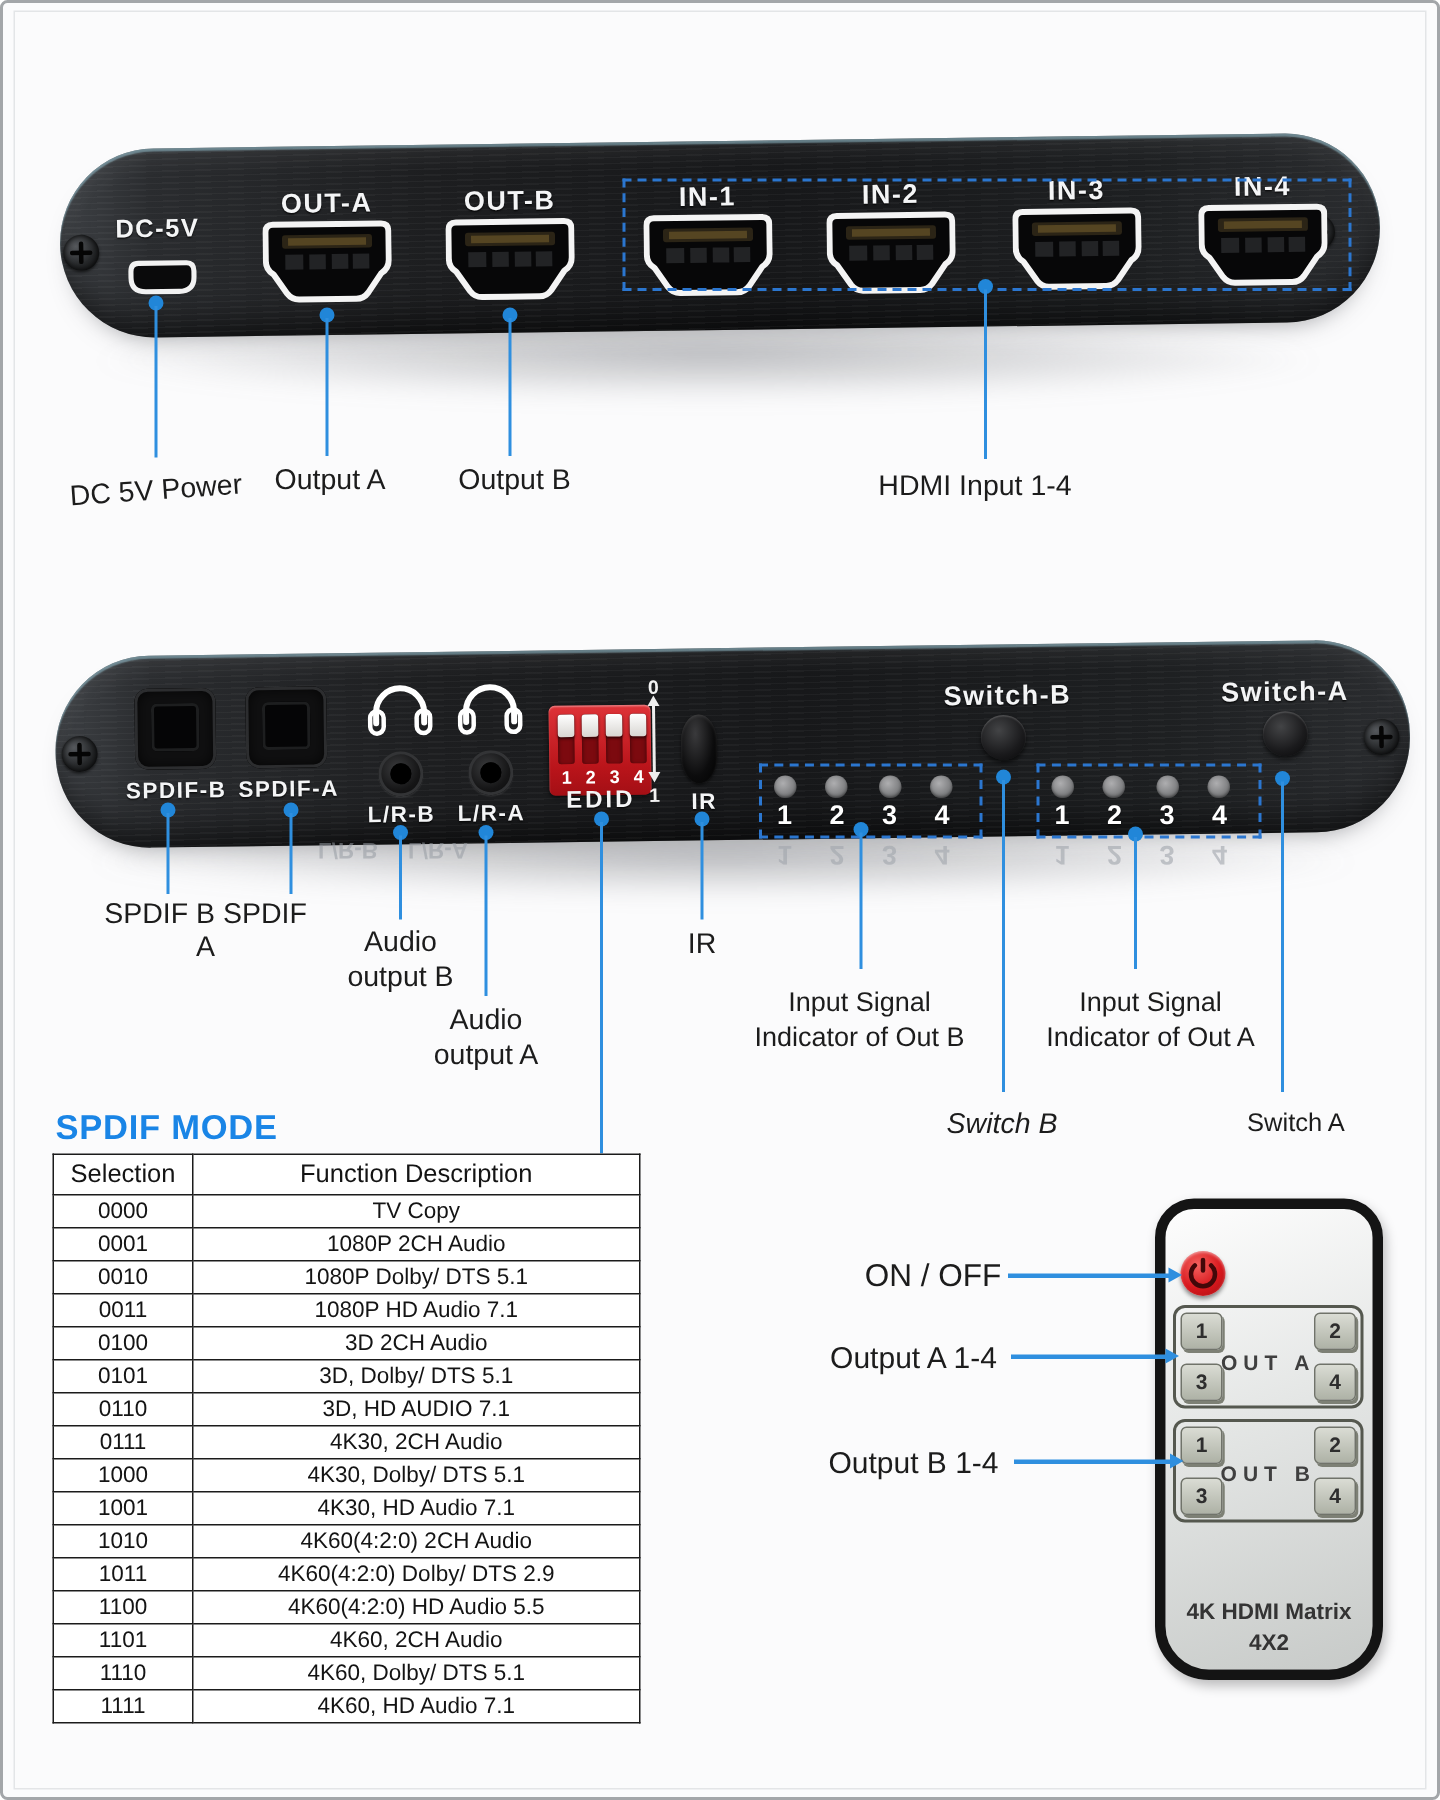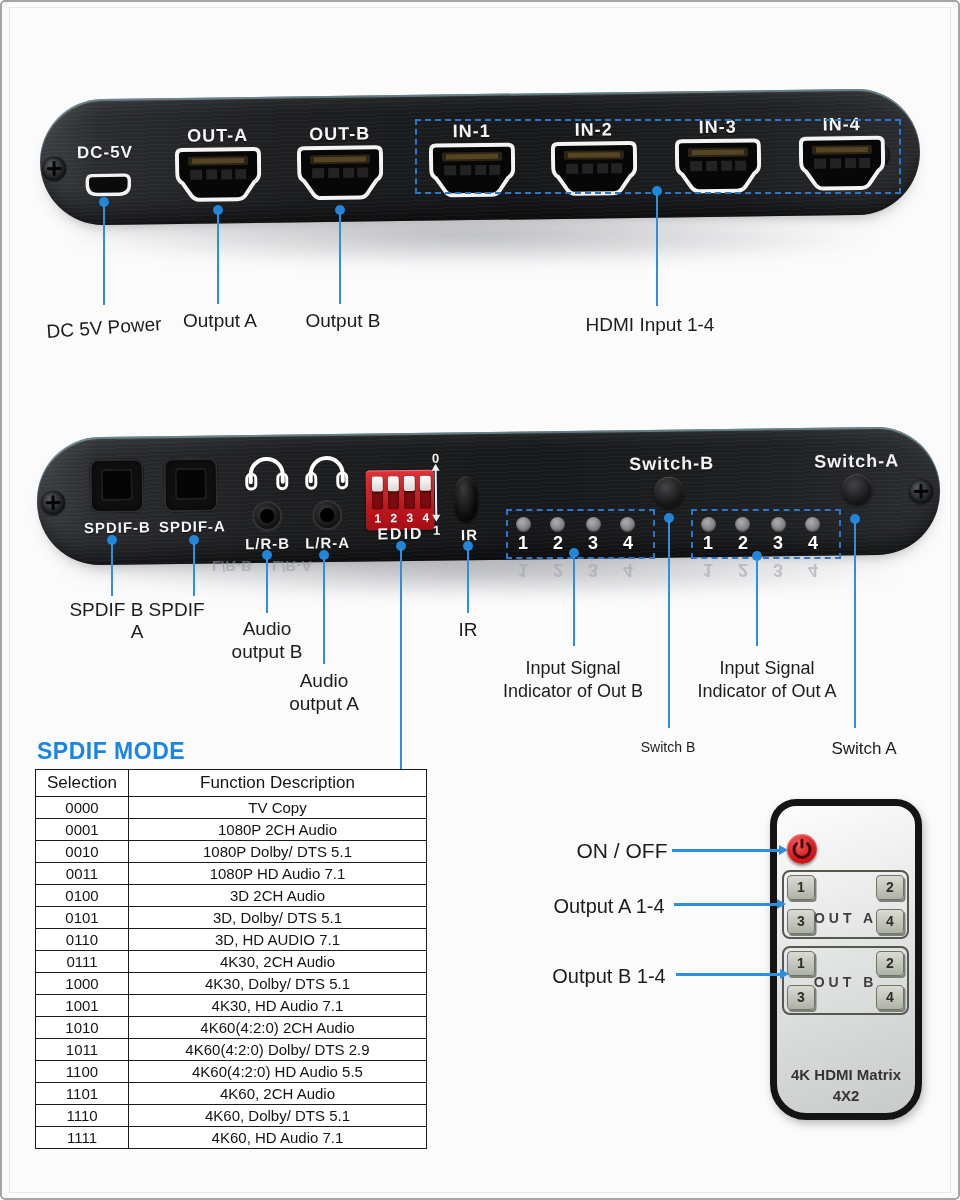--- a/index.html
+++ b/index.html
@@ -336,21 +336,21 @@
 
   <div class="dot" style="left:567px;top:546px;"></div>
   <div class="vline" style="left:571px;top:553px;height:91px;"></div>
   <div class="lbl" style="left:480px;top:655px;width:182px;font-size:18px;line-height:23px;">
     <div>Input Signal</div>
     <div>Indicator of Out B</div>
   </div>
 
   <div class="dot" style="left:662px;top:511px;"></div>
   <div class="vline" style="left:666px;top:518px;height:208px;"></div>
-  <div class="lbl" style="left:606px;top:737px;width:120px;font-size:14px;">Switch B</div>
+  <div class="lbl" style="left:606px;top:737px;width:120px;font-size:19px;font-style:italic;">Switch B</div>
 
   <div class="dot" style="left:750px;top:549px;"></div>
   <div class="vline" style="left:754px;top:556px;height:88px;"></div>
   <div class="lbl" style="left:674px;top:655px;width:182px;font-size:18px;line-height:23px;">
     <div>Input Signal</div>
     <div>Indicator of Out A</div>
   </div>
 
   <div class="dot" style="left:848px;top:512px;"></div>
   <div class="vline" style="left:852px;top:519px;height:207px;"></div>
@@ -436,21 +436,21 @@
         <path d="M15 6 v7" stroke="#420809" stroke-width="3" stroke-linecap="round" fill="none"></path>
         <path d="M9.6 9.6 a8 8 0 1 0 10.8 0" stroke="#420809" stroke-width="3" stroke-linecap="round" fill="none"></path>
       </svg>
     </div>
 
     <div class="rc-group" style="top:64px;">
       <div class="rc-btn" style="left:3px;top:3px;">1</div>
       <div class="rc-btn" style="left:92px;top:3px;">2</div>
       <div class="rc-btn" style="left:3px;top:37px;">3</div>
       <div class="rc-btn" style="left:92px;top:37px;">4</div>
-      <div class="rc-group-label" style="top:38px;text-align:center;">OUT A</div>
+      <div class="rc-group-label" style="top:28px;text-align:center;">OUT A</div>
     </div>
 
     <div class="rc-group" style="top:140px;">
       <div class="rc-btn" style="left:3px;top:3px;">1</div>
       <div class="rc-btn" style="left:92px;top:3px;">2</div>
       <div class="rc-btn" style="left:3px;top:37px;">3</div>
       <div class="rc-btn" style="left:92px;top:37px;">4</div>
       <div class="rc-group-label" style="top:26px;">OUT B</div>
     </div>
 

